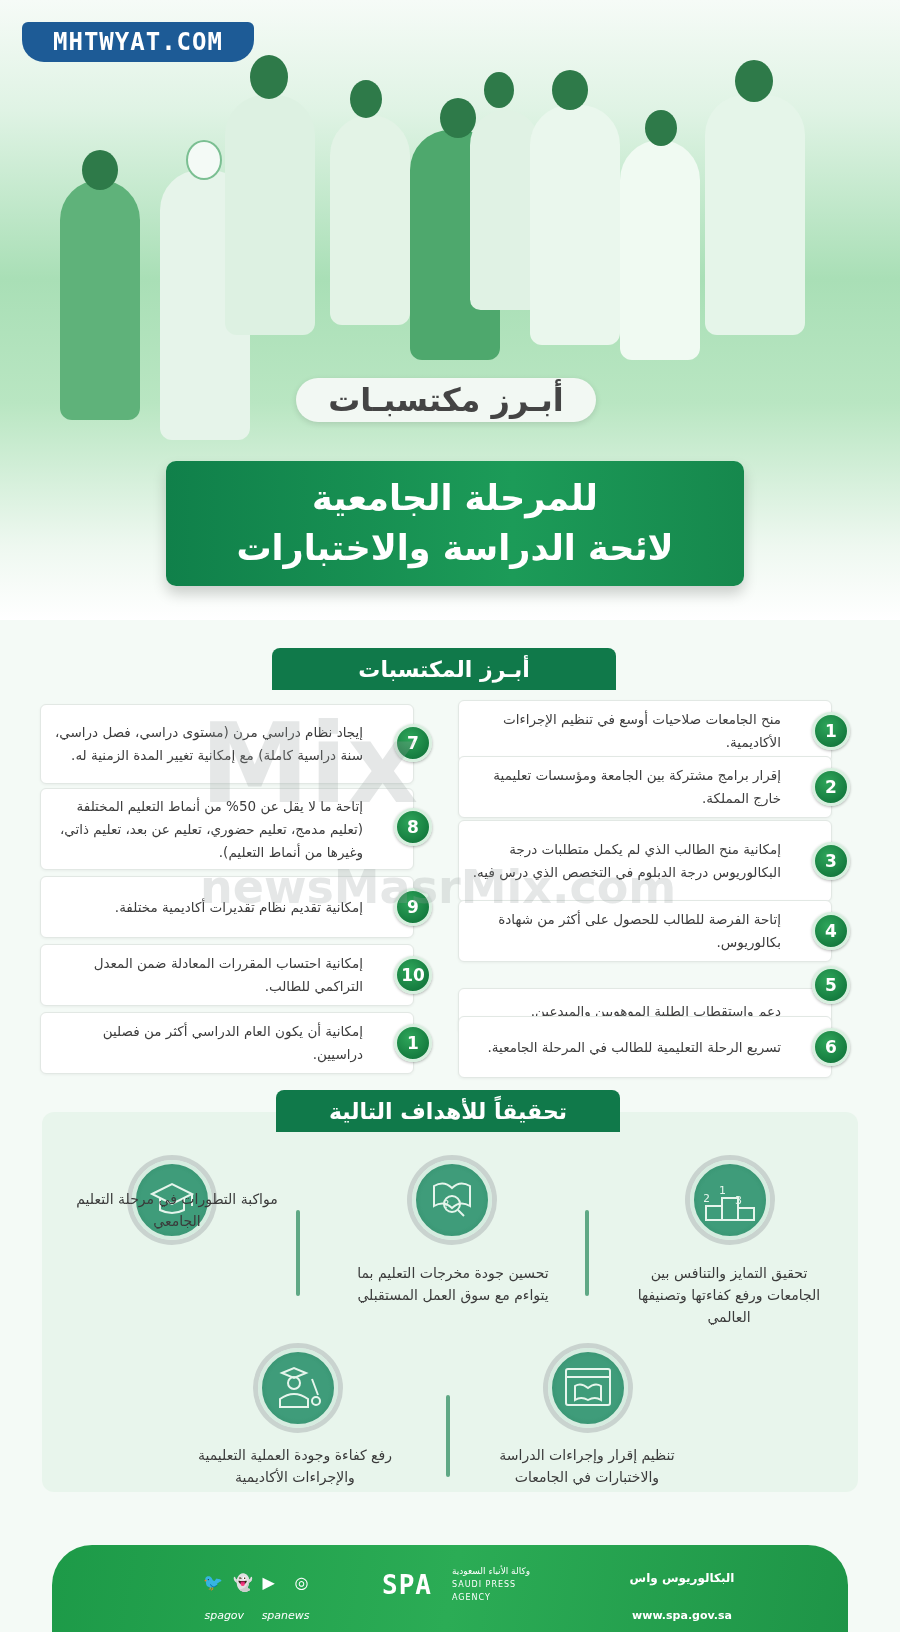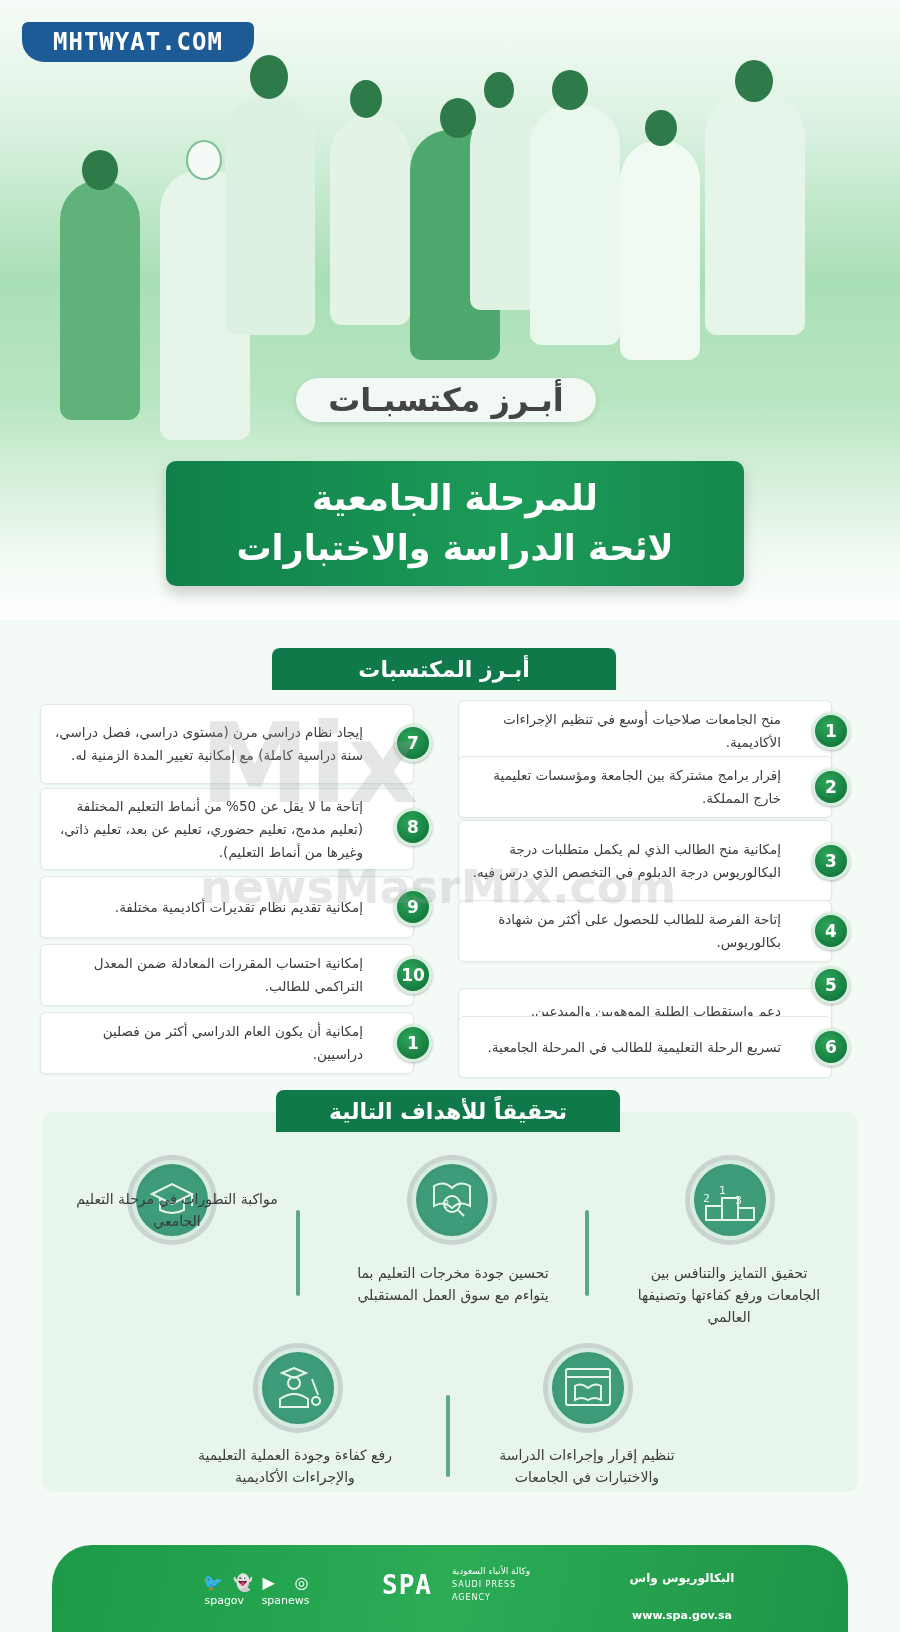--- a/index.html
+++ b/index.html
@@ -231,21 +231,21 @@
 <div class="wm" style="left:200px;top:700px;font-size:110px;direction:ltr;">Mix</div>
 
 <div class="footer">
   <div class="footer-item" style="left:130px;top:28px;width:150px;direction:ltr;">
     <div style="font-size:16px;font-weight:bold;letter-spacing:2px;">
       <span>🐦</span>
       <span>👻</span>
       <span>▶</span>
       <span style="margin-left:10px;">◎</span>
     </div>
-    <div style="margin-top:2px;">
+    <div style="margin-top:17px;font-style:italic;">
       <span>spagov</span>
       <span style="margin-left:14px;">spanews</span>
     </div>
   </div>
 
   <div class="footer-item" style="left:330px;top:20px;width:150px;direction:ltr;display:flex;gap:20px;align-items:center;">
     <div style="font-family:'DejaVu Sans Mono',monospace;font-weight:bold;font-size:26px;letter-spacing:1px;">SPA</div>
     <div style="text-align:left;line-height:13px;">
       <div style="font-size:9px;">وكالة الأنباء السعودية</div>
       <div style="font-size:8px;letter-spacing:1px;">SAUDI PRESS AGENCY</div>

